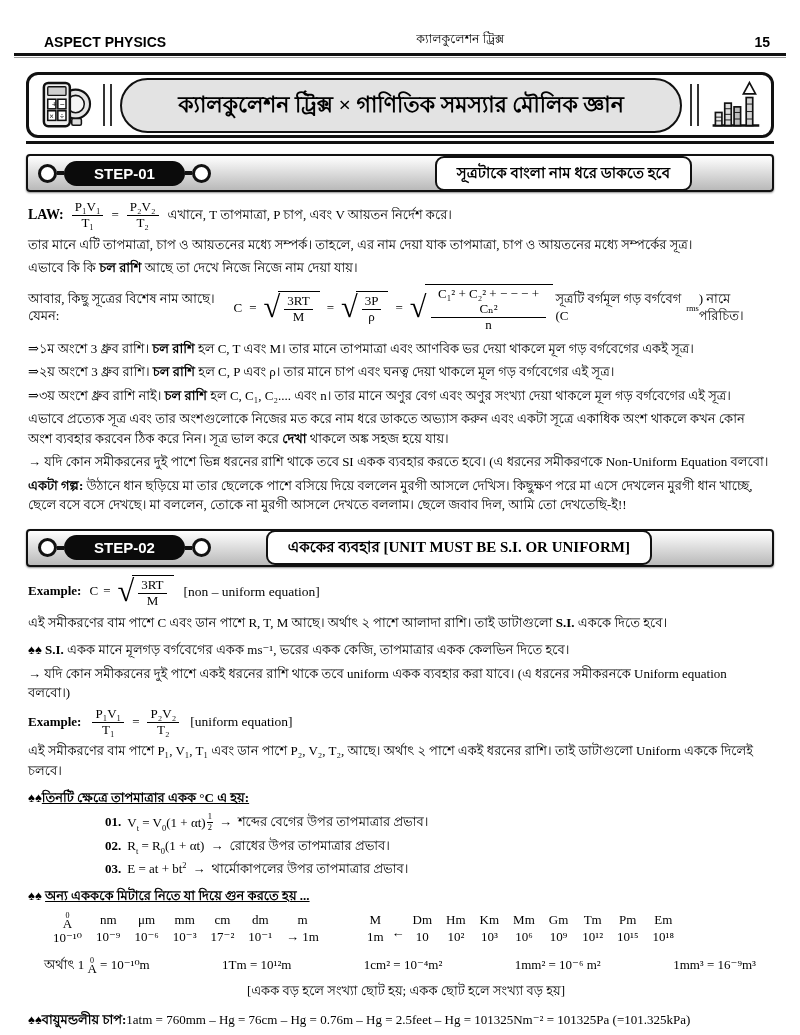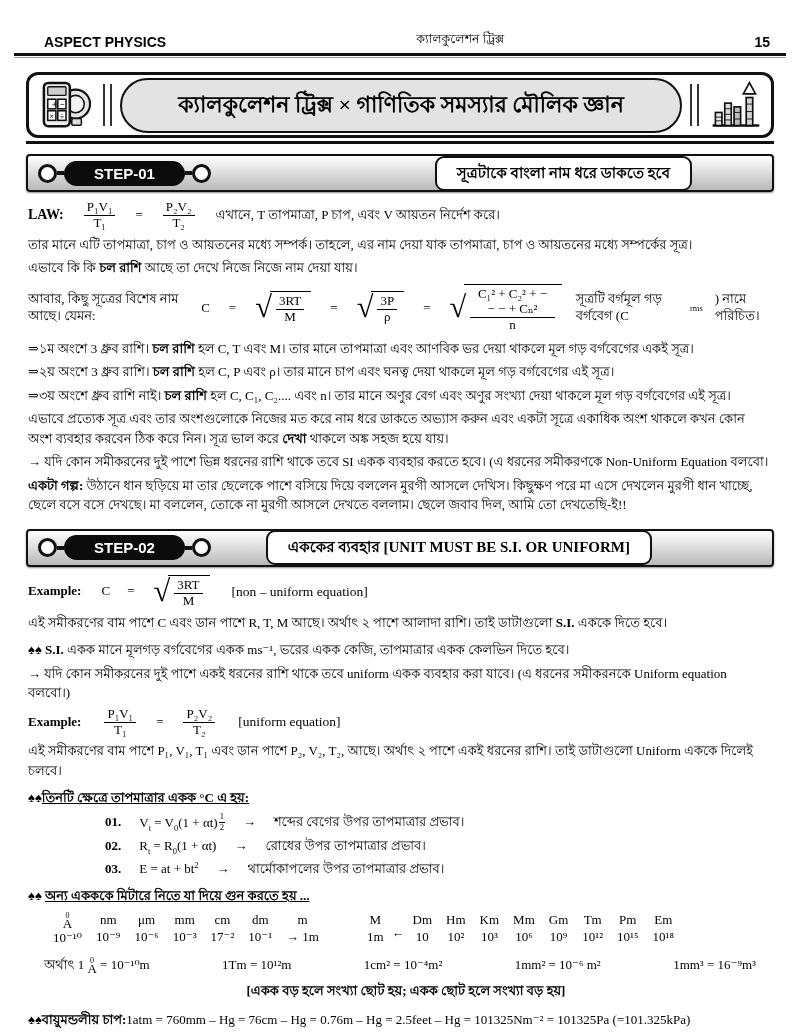--- a/index.html
+++ b/index.html
@@ -28,21 +28,21 @@
            padding:0 10px;box-shadow:0 1px 2px rgba(0,0,0,.45);}
   .ring{width:13px;height:13px;border:3.5px solid #111;border-radius:50%;background:#fff;flex:0 0 auto;}
   .conn{width:7px;height:4px;background:#111;flex:0 0 auto;}
   .steppill{background:#0b0b0b;color:#fff;border-radius:16px;padding:4px 30px;
             font-family:"Liberation Sans","DejaVu Sans",sans-serif;font-weight:bold;font-size:15px;}
   .stepcaption{margin-left:auto;margin-right:70px;background:#fff;border:2px solid #111;border-radius:9px;
                padding:3px 20px;font-weight:bold;font-size:15px;font-family:Liberation Serif, serif;}
   
   .para{margin:4px 28px;line-height:1.5;}
   .indent{margin-left:60px;}
-  .mathline{display:flex;align-items:center;margin:4px 28px;line-height:1.3;gap:12px;}
+  .mathline{display:flex;align-items:center;margin:4px 28px;line-height:1.3;}
   .math{font-family:"Liberation Serif","DejaVu Serif",serif;}
   .frac{display:inline-flex;flex-direction:column;text-align:center;vertical-align:middle;
         line-height:1.15;margin:0 3px;}
   .frac .num{border-bottom:1.2px solid #000;padding:0 3px;}
   .frac .den{padding:0 3px;}
   .sqrt{display:inline-flex;align-items:center;vertical-align:middle;margin:0 2px;}
   .sqrt .radical{font-size:235%;font-weight:300;line-height:.85;margin-right:-2px;}
   .sqrt .inner{border-top:1.6px solid #000;padding:2px 4px 0 3px;display:inline-flex;align-items:center;}
   .eqs{margin:0 5px;}
   sub{font-size:.65em;}
@@ -56,21 +56,21 @@
   .units{display:flex;margin:6px 28px 0 46px;}
   .ugroup{display:flex;}
   .ugroup.big{margin-left:34px;}
   .ucol{display:flex;flex-direction:column;align-items:center;margin:0 7px;line-height:1.3;}
   .utop{font-size:13px;}
   .ubot{font-size:13px;white-space:nowrap;}
   .uarrow{align-self:flex-end;margin:0 1px 6px 1px;}
   .ang{display:inline-flex;flex-direction:column;align-items:center;line-height:.8;vertical-align:middle;}
   .ang .ring0{font-size:8px;line-height:.9;}
   .equivs{display:flex;justify-content:space-between;margin:8px 44px 0 44px;align-items:center;}
-  .note{text-align:center;font-weight:bold;margin-top:5px;margin-left:12px;}
+  .note{text-align:center;font-weight:normal;margin-top:5px;margin-left:12px;}
 </style>
 </head>
 <body>
 
 <div class="page">
 
   <div class="pagehead">
     <span class="brand sans">ASPECT PHYSICS</span>
     <span class="hcenter">ক্যালকুলেশন ট্রিক্স</span>
     <span class="pageno sans">15</span>

